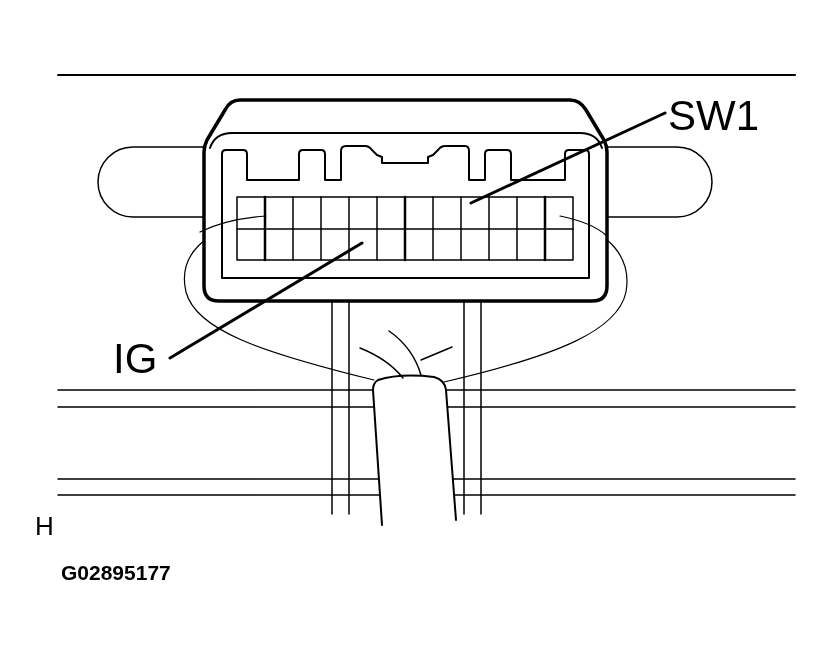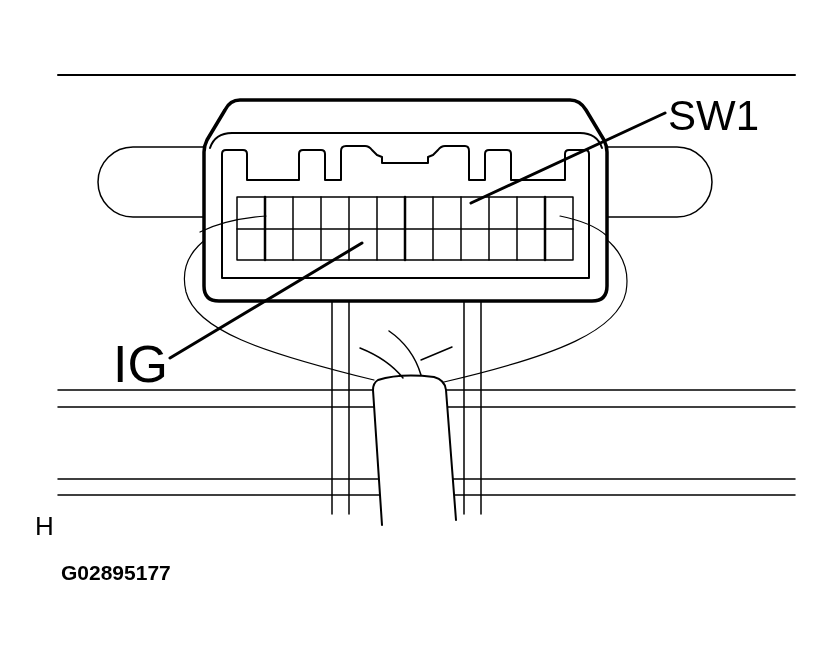--- a/index.html
+++ b/index.html
@@ -1,20 +1,20 @@
 <!DOCTYPE html>
 <html><head>
   <meta charset="utf-8">
   <style>
     html, body { margin: 0; padding: 0; background: #ffffff; }
     .canvas { position: relative; width: 833px; height: 655px; background: #ffffff; overflow: hidden; }
     svg.diagram { position: absolute; left: 0; top: 0; }
     .label { position: absolute; font-family: "Liberation Sans", sans-serif; color: #000000; line-height: 1; white-space: nowrap; }
     .label-sw1 { left: 668px; top: 95px; font-size: 42px; }
-    .label-ig { left: 113px; top: 338px; font-size: 52px; }
+    .label-ig { left: 113px; top: 338px; font-size: 42px; }
     .label-view { left: 35px; top: 513px; font-size: 26px; }
     .label-code { left: 37px; top: 562px; font-size: 21px; font-weight: bold; margin-left: 24px; }
   </style>
 </head>
 <body>
 
 <div class="canvas">
   <svg class="diagram" width="833" height="655" viewBox="0 0 833 655" xmlns="http://www.w3.org/2000/svg" fill="none" stroke="#000" stroke-linecap="round" stroke-linejoin="round">
 
     <g stroke-width="1.5">

